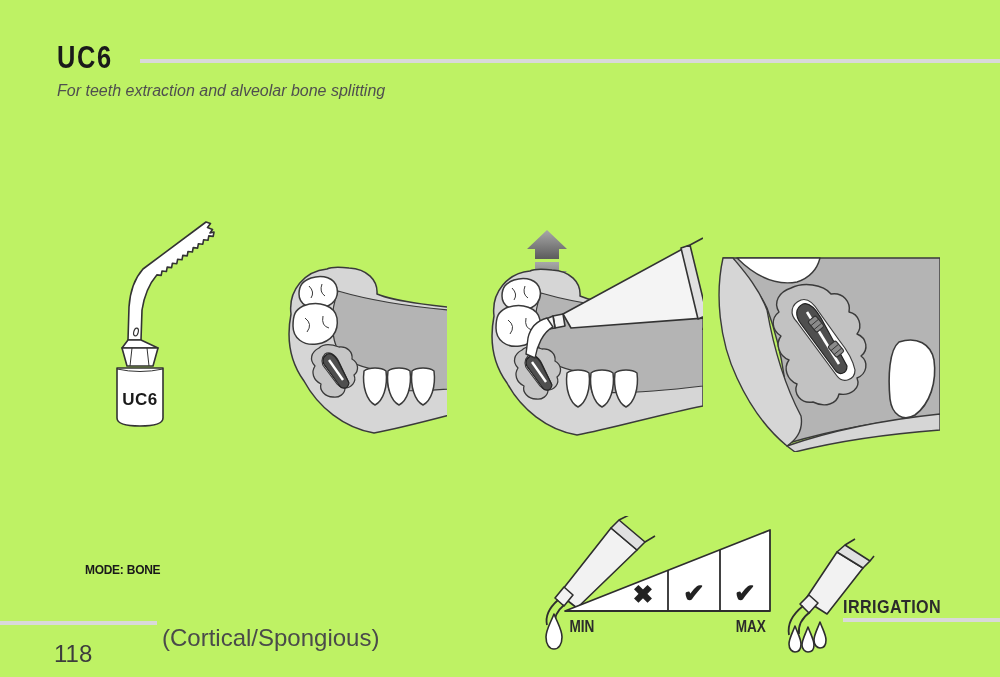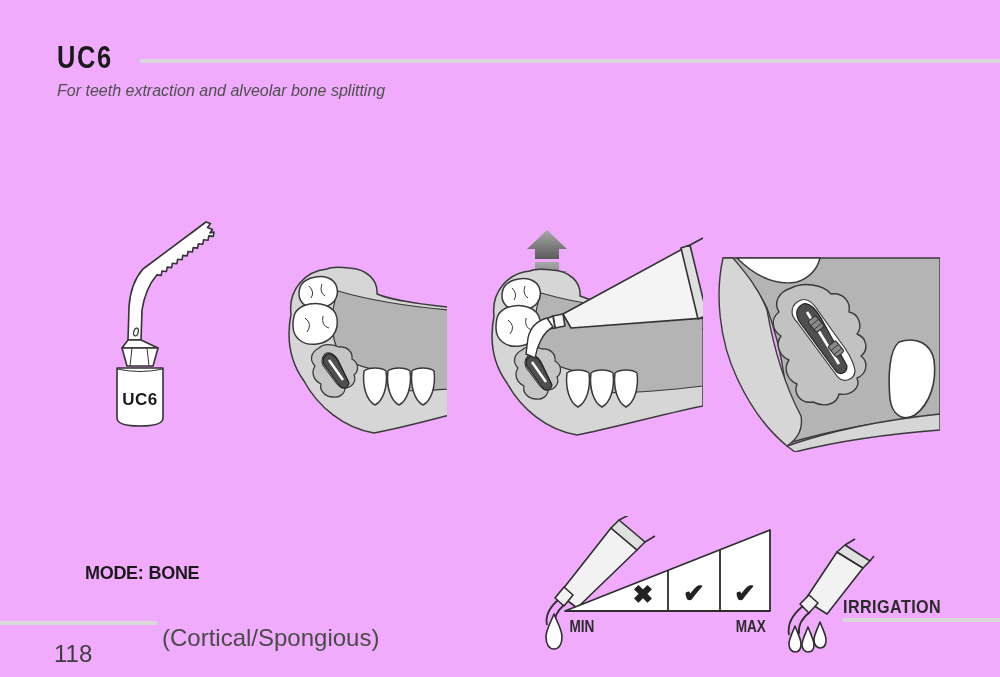--- a/index.html
+++ b/index.html
@@ -1,23 +1,23 @@
 <!DOCTYPE html>
 <html><head>
 <meta charset="utf-8">
 <style>
   html,body{margin:0;padding:0;background:#ffffff;}
-  .page{position:relative;width:1000px;height:677px;background:#f0abfc;overflow:hidden;
+  .page{position:relative;width:1000px;height:677px;background:#bef264;overflow:hidden;
         font-family:"Liberation Sans",sans-serif;color:#1c1c1c;}
   .abs{position:absolute;}
   .rule{background:#d9d9d9;height:4px;}
   .title{font-size:31px;font-weight:bold;letter-spacing:2px;color:#1a1a1a;
          transform:scaleX(0.82);transform-origin:0 50%;white-space:nowrap;}
   .subtitle{font-size:16px;color:#4f4f4f;white-space:nowrap;font-style:italic;}
-  .specline{font-size:18px;white-space:nowrap;}
+  .specline{font-size:12px;white-space:nowrap;}
   .speclabel{font-weight:bold;color:#1a1a1a;letter-spacing:-0.3px;}
   .specvalue{color:#4a4a4a;}
   .note{font-size:24px;color:#4a4a4a;}
   .irrlabel{font-size:19px;font-weight:bold;letter-spacing:0.5px;color:#2b2b2b;
             transform:scaleX(0.85);transform-origin:0 50%;white-space:nowrap;}
   .pagenum{font-size:24px;color:#3d3d3d;}
   svg text{font-family:"Liberation Sans",sans-serif;}
 </style>
 </head>
 <body>

